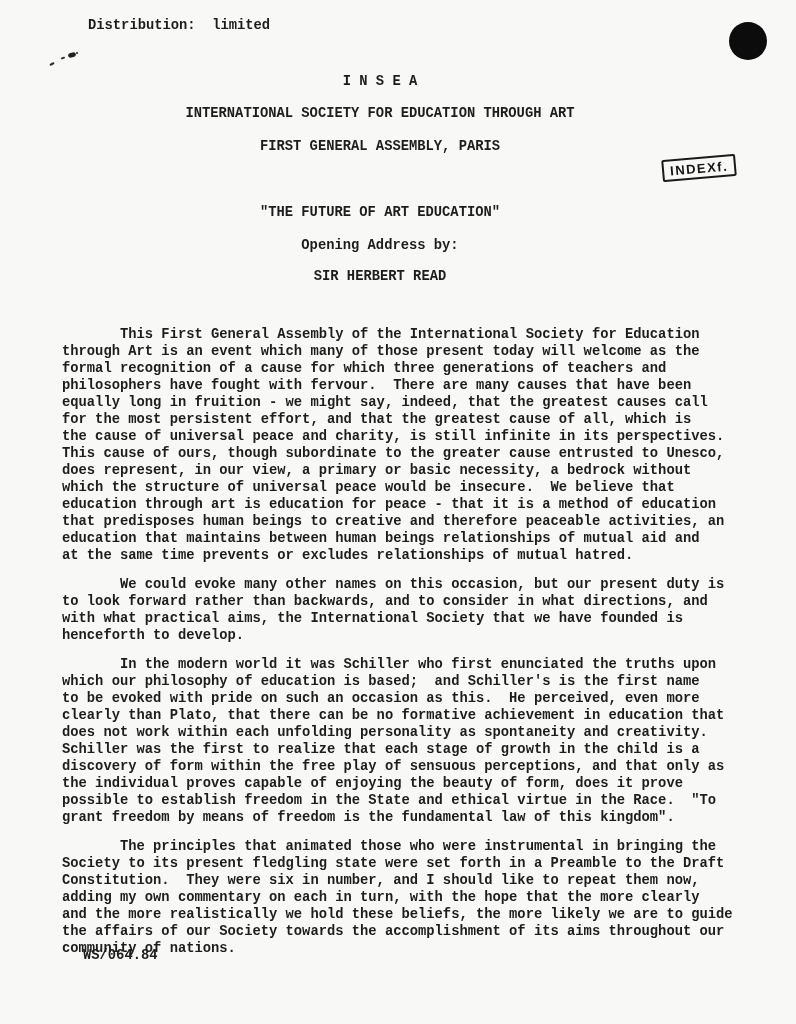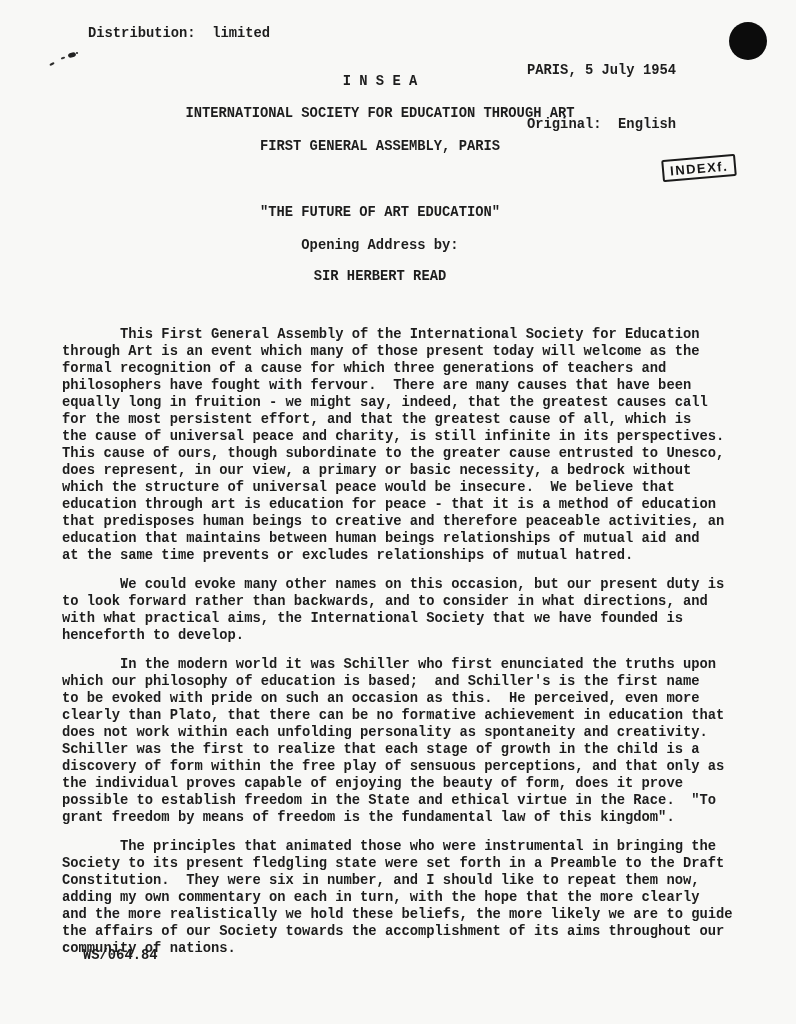--- a/index.html
+++ b/index.html
@@ -17,21 +17,21 @@
     font-weight: 700;
     font-size: 13.8px;
   }
   .abs { position: absolute; }
   .corner-dot {
     left: 729px; top: 22px;
     width: 38px; height: 38px;
     background: #0c0c0c;
     border-radius: 50%;
   }
-  .dist { left: 88px; top: 26px; white-space: pre; }
+  .dist { left: 88px; top: 18px; white-space: pre; }
   .hdr-right { left: 527px; top: 26px; line-height: 18px; white-space: pre; }
   .smudge { left: 46px; top: 48px; }
   .cline { left: 0; width: 760px; text-align: center; white-space: pre; }
   .c1 { top: 74px; }
   .c2 { top: 106px; }
   .c3 { top: 139px; }
   .c4 { top: 172px; }
   .c5 { top: 205px; }
   .c6 { top: 238px; }
   .c7 { top: 269px; }
@@ -66,24 +66,20 @@
 
   <span class="abs smudge">
     <svg width="44" height="22" viewBox="0 0 44 22">
       <ellipse cx="26" cy="7" rx="4" ry="2.4" fill="#222" transform="rotate(-15 26 7)"></ellipse>
       <ellipse cx="17" cy="10" rx="2.2" ry="1.1" fill="#3a3a3a" transform="rotate(-20 17 10)"></ellipse>
       <ellipse cx="6" cy="16" rx="2.6" ry="1.2" fill="#2c2c2c" transform="rotate(-25 6 16)"></ellipse>
       <circle cx="31" cy="5" r="1.1" fill="#2c2c2c"></circle>
     </svg>
   </span>
 
-  <div class="abs hdr-right">
-    <div>PARIS, 5 July 1954</div>
-    <div>Original:  English</div>
-  </div>
 
   <div class="abs corner-dot"></div>
 
   <div class="abs cline c1">I N S E A</div>
   <div class="abs cline c3">FIRST GENERAL ASSEMBLY, PARIS</div>
   <div class="abs cline c2">INTERNATIONAL SOCIETY FOR EDUCATION THROUGH ART</div>
   <div class="abs cline c5">"THE FUTURE OF ART EDUCATION"</div>
   <div class="abs cline c6">Opening Address by:</div>
   <div class="abs cline c7">SIR HERBERT READ</div>
 

